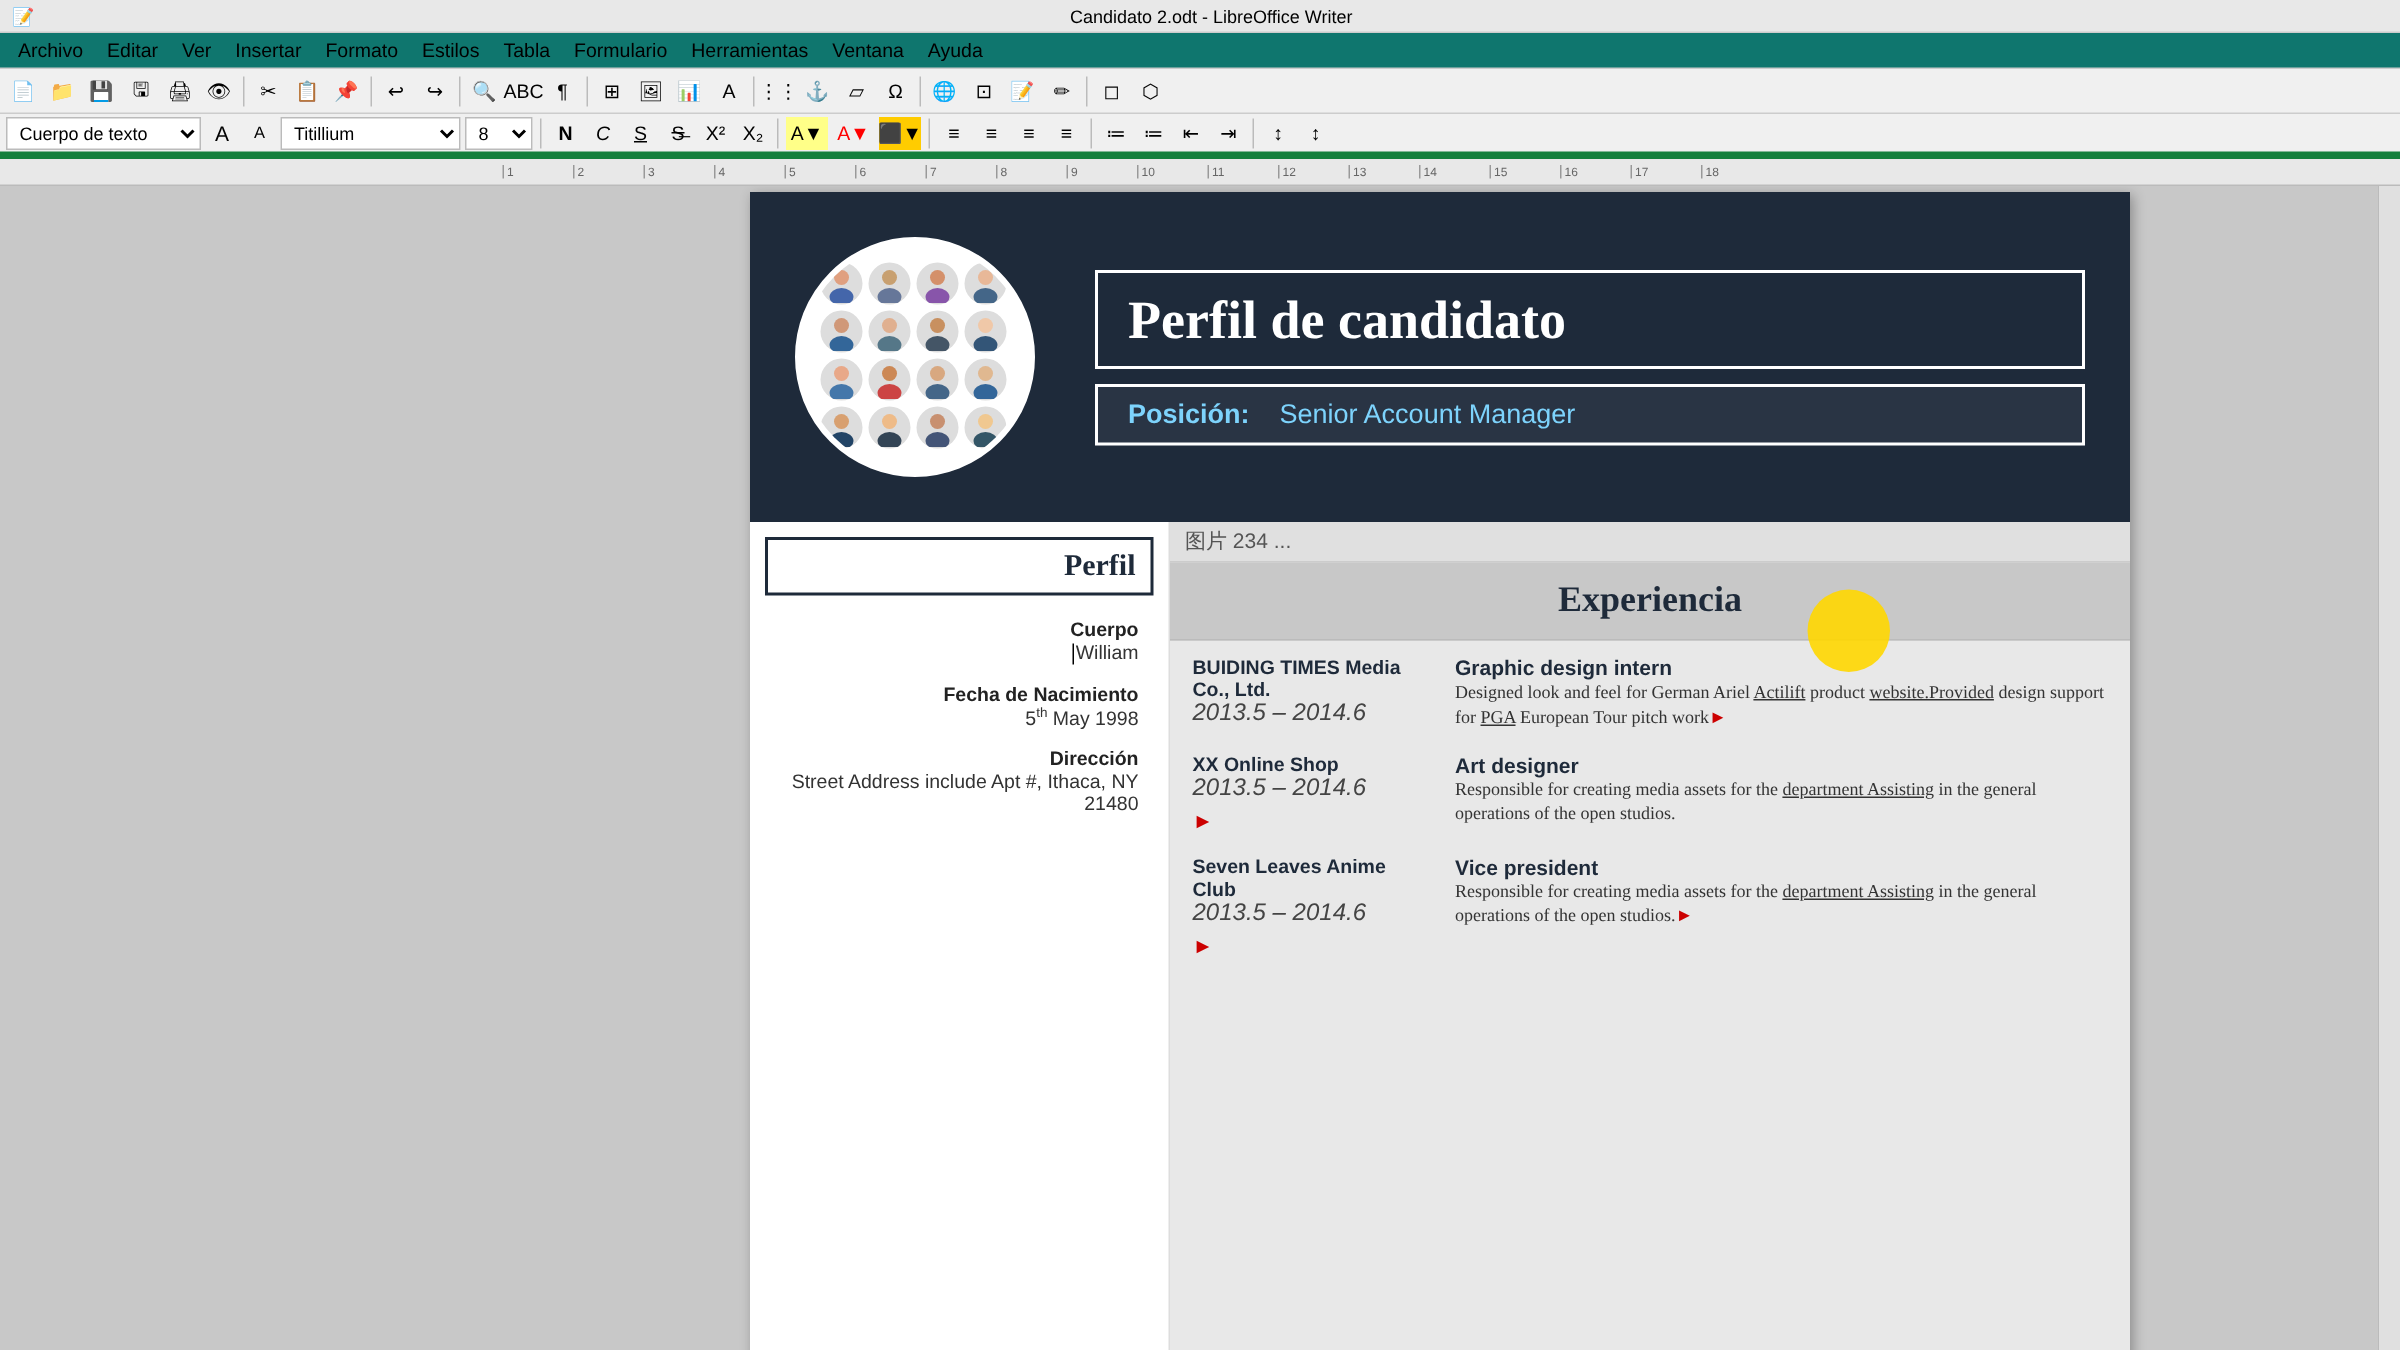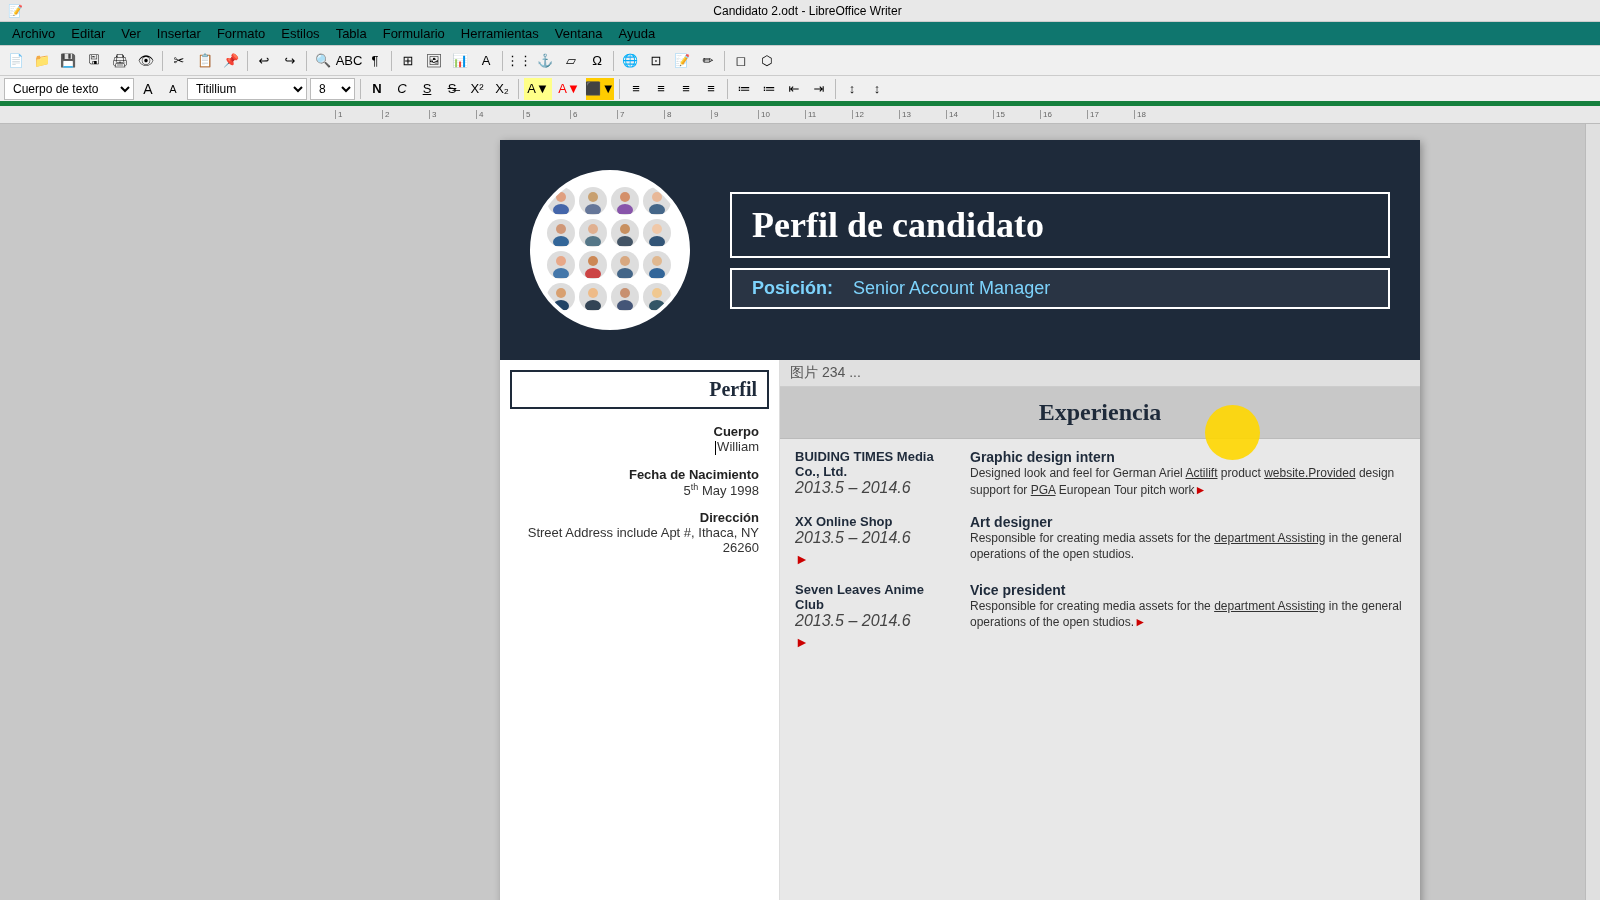--- a/index.html
+++ b/index.html
@@ -97,21 +97,21 @@
     .left-margin { width: 335px; background: #c8c8c8; }
 
     
     .document-container {
       flex: 1;
       background: #c8c8c8;
       overflow: hidden;
       display: flex;
       flex-direction: column;
       align-items: center;
-      padding-top: 16px;
+      padding-top: 4px;
     }
 
     .document {
       width: 920px;
       background: white;
       box-shadow: 2px 2px 8px rgba(0,0,0,0.3);
       position: relative;
     }
 
     
@@ -310,20 +310,21 @@
     .exp-role {
       font-weight: bold;
       font-size: 14px;
       color: #1e2a3a;
     }
 
     .exp-desc {
       font-size: 12px;
       color: #333;
       line-height: 1.4;
+      font-family: Liberation Serif, serif;
     }
 
     .underline-link {
       text-decoration: underline;
       color: inherit;
     }
 
     .exp-more {
       color: #cc0000;
       font-size: 12px;
@@ -638,21 +639,21 @@
             </span>
           </div>
 
           <div class="profile-field">
             <span class="field-label">Fecha de Nacimiento</span>
             <span class="field-value">5<sup>th</sup> May 1998</span>
           </div>
 
           <div class="profile-field">
             <span class="field-label">Dirección</span>
-            <span class="field-value">Street Address include Apt #, Ithaca, NY 26260</span>
+            <span class="field-value">Street Address include Apt #, Ithaca, NY 21480</span>
           </div>
         </div>
 
         <div class="right-col">
 
           <div class="image-caption">图片  234 ...</div>
 
           <div class="experiencia-header">
             <div class="experiencia-title">Experiencia</div>
           </div>

